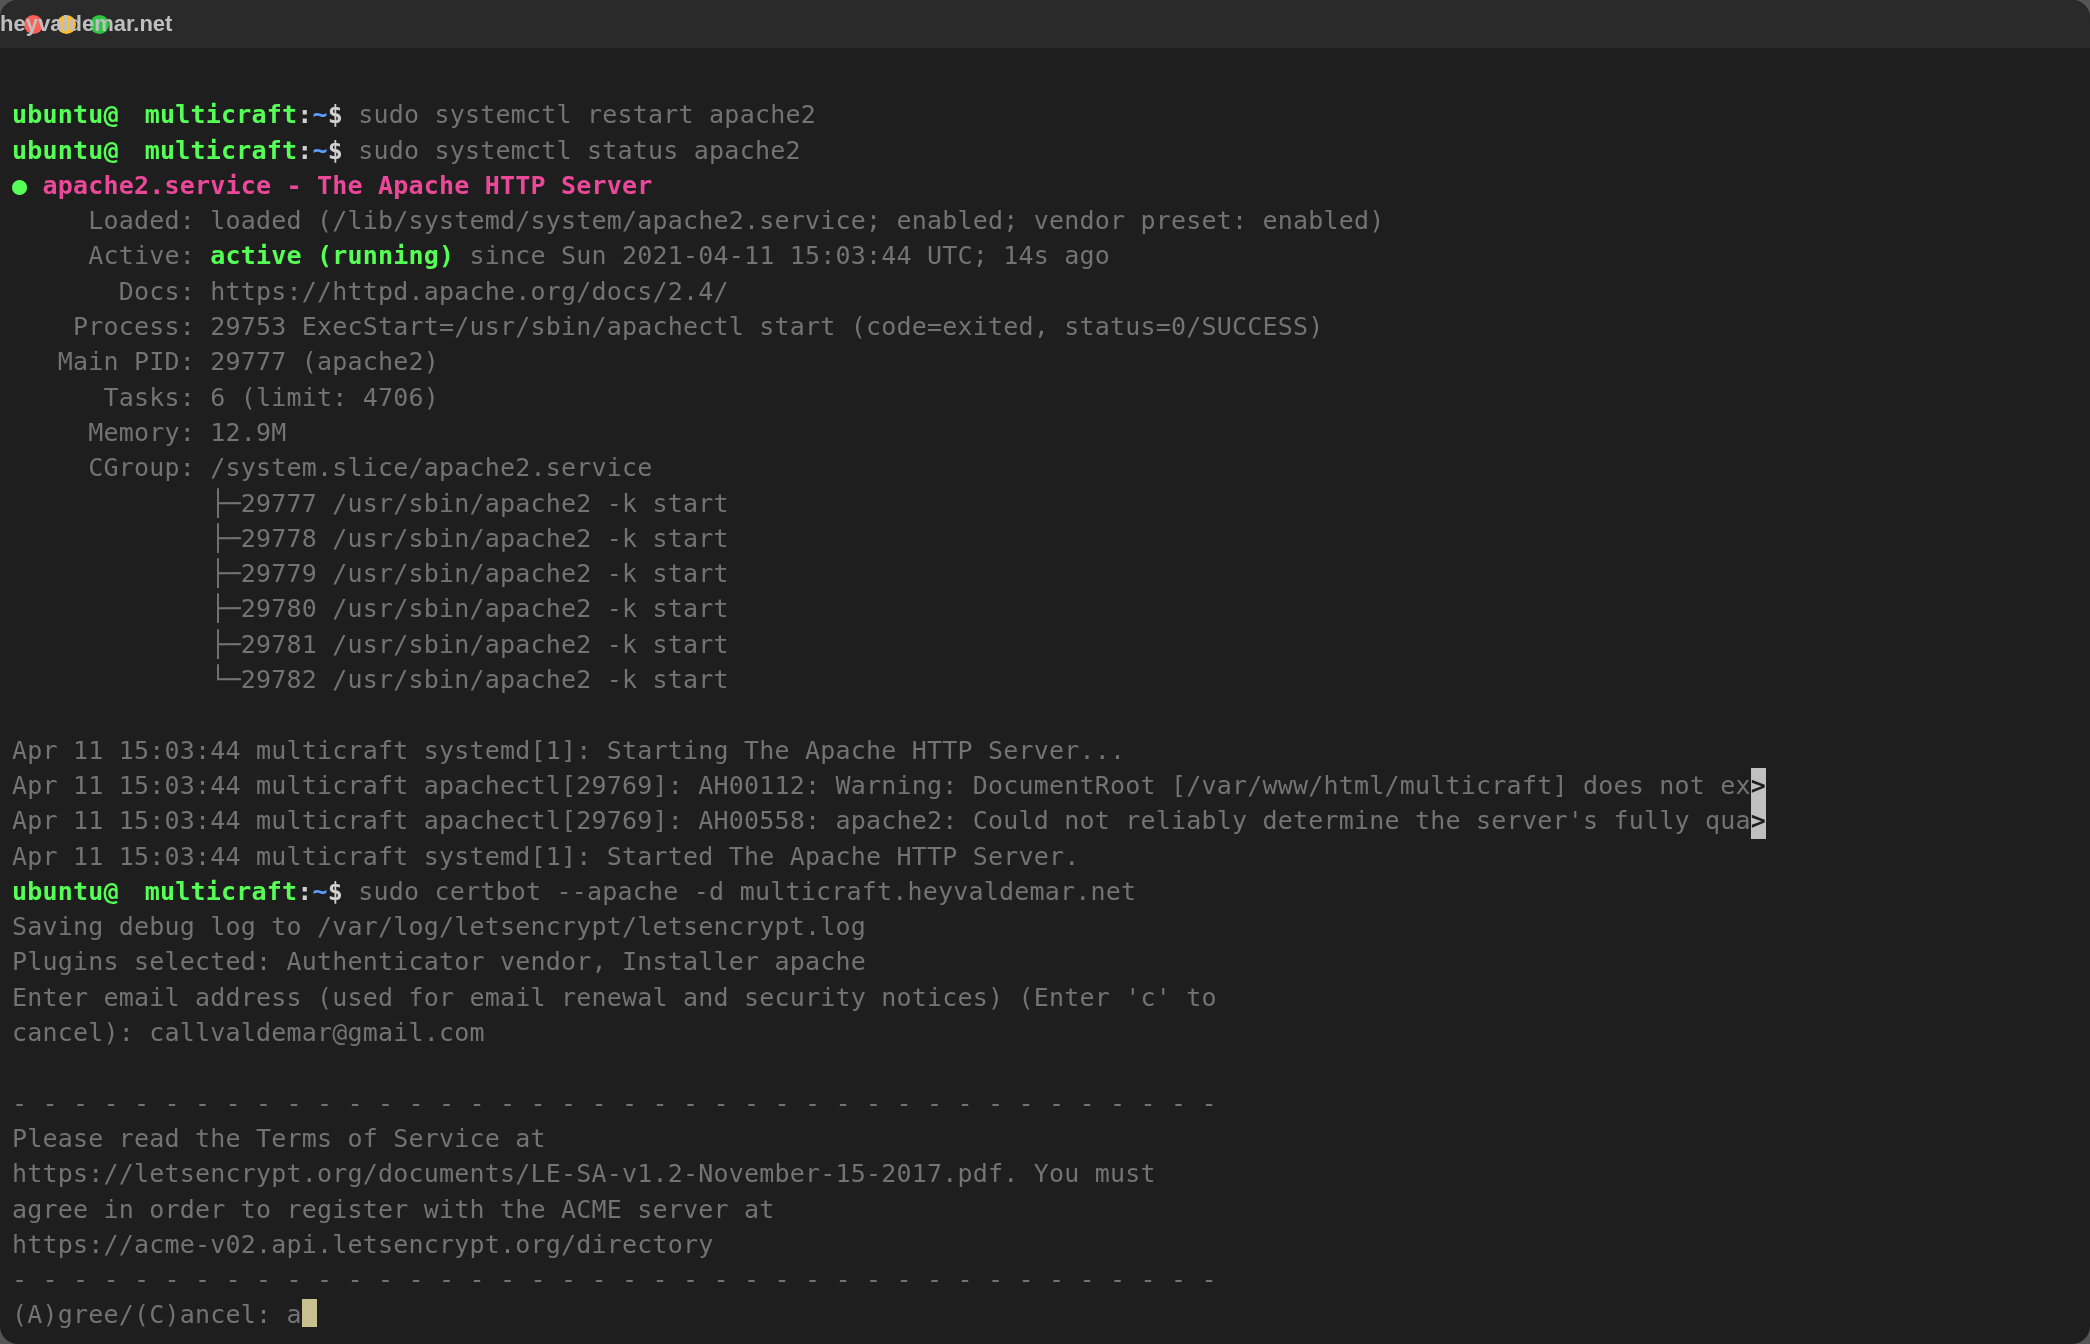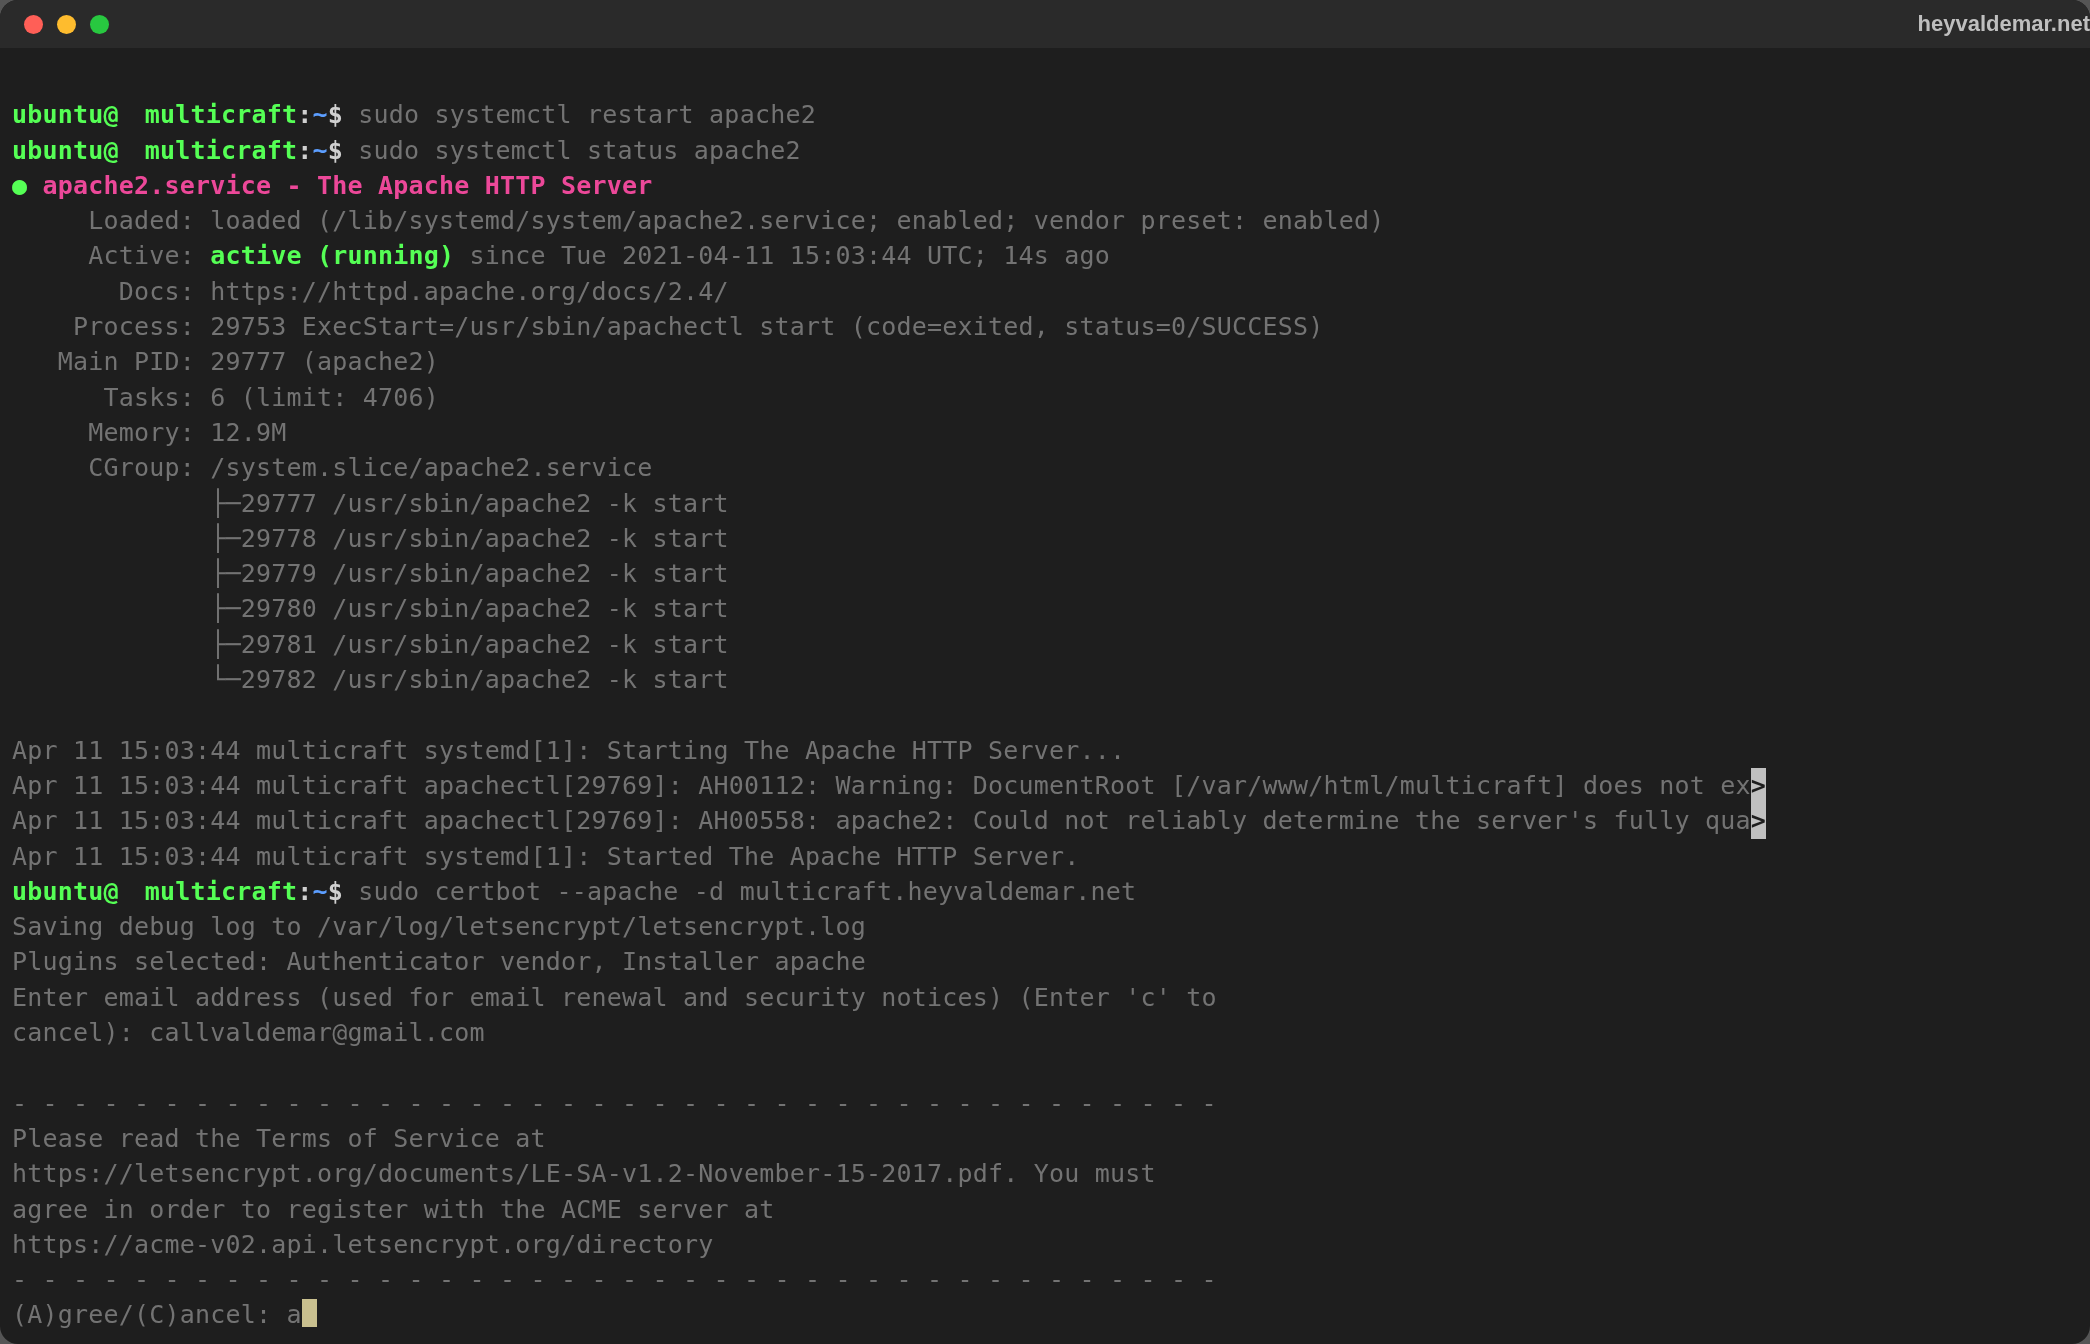--- a/index.html
+++ b/index.html
@@ -36,21 +36,21 @@
     width: 19px;
     height: 19px;
     border-radius: 50%;
   }
   .light.red    { background:#ff5f57; }
   .light.yellow { background:#febc2e; }
   .light.green  { background:#28c840; }
   .title {
     position: absolute;
     left: 0; right: 0;
-    text-align: right;
+    text-align: left;
     font-family: -apple-system, "Helvetica Neue", Arial, sans-serif;
     font-size: 22px;
     font-weight: 600;
     color: #bfbfbf;
   }
   .term {
     padding: 14px 6px 0 12px;
     font-size: 25px;
     line-height: 35.3px;
     white-space: pre;
@@ -91,21 +91,21 @@
       <div class="light green"></div>
     </div>
     <div class="title">heyvaldemar.net</div>
   </div>
 
   <div class="term">
 <span><span class="ps1-user">ubuntu</span><span class="ps1-user">@</span><span class="ps1-host">multicraft</span><span class="ps1-sep">:</span><span class="ps1-path">~</span><span class="ps1-sep">$ </span></span><span class="cmd">sudo systemctl restart apache2</span>
 <span><span class="ps1-user">ubuntu</span><span class="ps1-user">@</span><span class="ps1-host">multicraft</span><span class="ps1-sep">:</span><span class="ps1-path">~</span><span class="ps1-sep">$ </span></span><span class="cmd">sudo systemctl status apache2</span>
 <span class="dot">●</span><span class="svc-name"> apache2.service - The Apache HTTP Server</span>
 <span class="cmd">     Loaded: loaded (/lib/systemd/system/apache2.service; enabled; vendor preset: enabled)</span>
-<span class="cmd">     Active: </span><span class="active-green">active (running)</span><span class="cmd"> since Tue 2021-04-11 15:03:44 UTC; 14s ago</span>
+<span class="cmd">     Active: </span><span class="active-green">active (running)</span><span class="cmd"> since Sun 2021-04-11 15:03:44 UTC; 14s ago</span>
 <span class="cmd">       Docs: https://httpd.apache.org/docs/2.4/</span>
 <span class="cmd">    Process: 29753 ExecStart=/usr/sbin/apachectl start (code=exited, status=0/SUCCESS)</span>
 <span class="cmd">   Main PID: 29777 (apache2)</span>
 <span class="cmd">      Tasks: 6 (limit: 4706)</span>
 <span class="cmd">     Memory: 12.9M</span>
 <span class="cmd">     CGroup: /system.slice/apache2.service</span>
 <span class="cmd">             ├─29777 /usr/sbin/apache2 -k start</span>
 <span class="cmd">             ├─29778 /usr/sbin/apache2 -k start</span>
 <span class="cmd">             ├─29779 /usr/sbin/apache2 -k start</span>
 <span class="cmd">             ├─29780 /usr/sbin/apache2 -k start</span>

